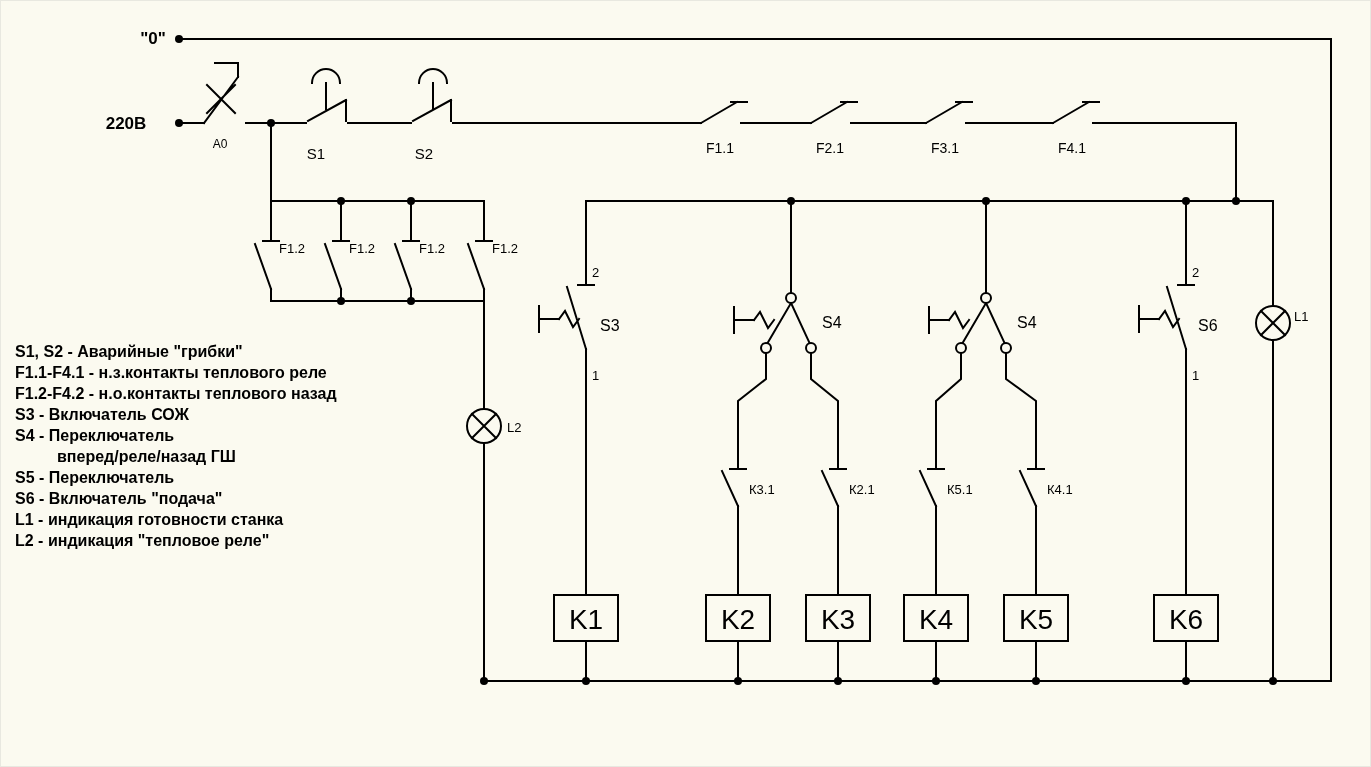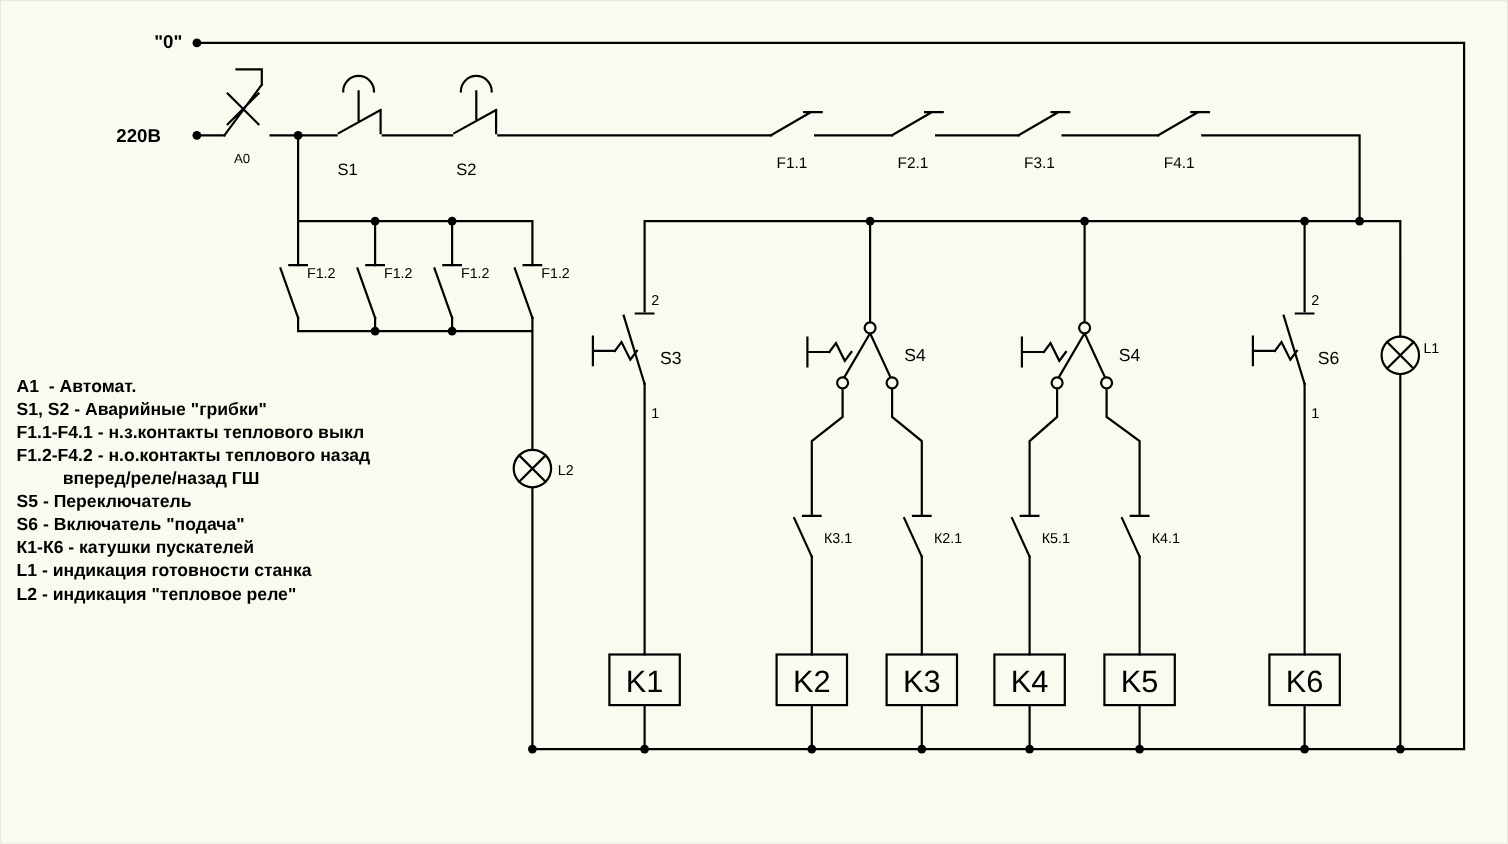--- a/index.html
+++ b/index.html
@@ -231,25 +231,25 @@
     <text class="t28" x="837" y="628" text-anchor="middle">K3</text>
     <text class="t28" x="935" y="628" text-anchor="middle">K4</text>
     <text class="t28" x="1035" y="628" text-anchor="middle">K5</text>
     <text class="t28" x="1185" y="628" text-anchor="middle">K6</text>
 
     <text class="t13" x="506" y="431">L2</text>
     <text class="t13" x="1293" y="320">L1</text>
   </svg>
 
   <div class="legend">
-    <div class="legend-line">А1  - Автомат.</div>
     <div class="legend-line">S1, S2 - Аварийные "грибки"</div>
-    <div class="legend-line">F1.1-F4.1 - н.з.контакты теплового выкл</div>
+    <div class="legend-line">F1.1-F4.1 - н.з.контакты теплового реле</div>
     <div class="legend-line">F1.2-F4.2 - н.о.контакты теплового назад</div>
+    <div class="legend-line">S3 - Включатель СОЖ</div>
+    <div class="legend-line">S4 - Переключатель</div>
     <div class="legend-line indent">вперед/реле/назад ГШ</div>
     <div class="legend-line">S5 - Переключатель</div>
     <div class="legend-line">S6 - Включатель "подача"</div>
-    <div class="legend-line">К1-К6 - катушки пускателей</div>
     <div class="legend-line">L1 - индикация готовности станка</div>
     <div class="legend-line">L2 - индикация "тепловое реле"</div>
   </div>
 
 </div>
 
 </body></html>

